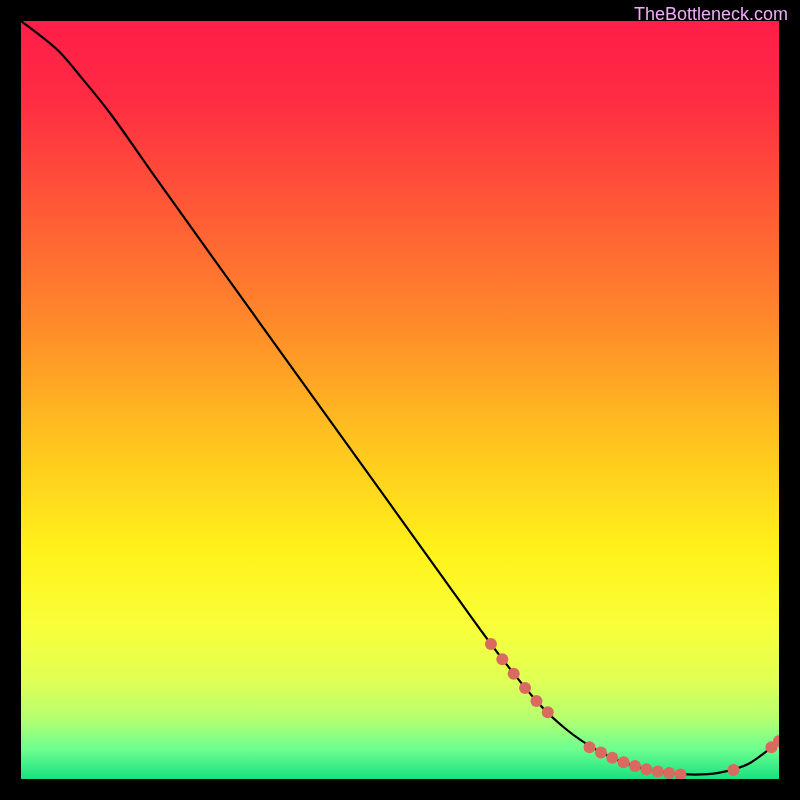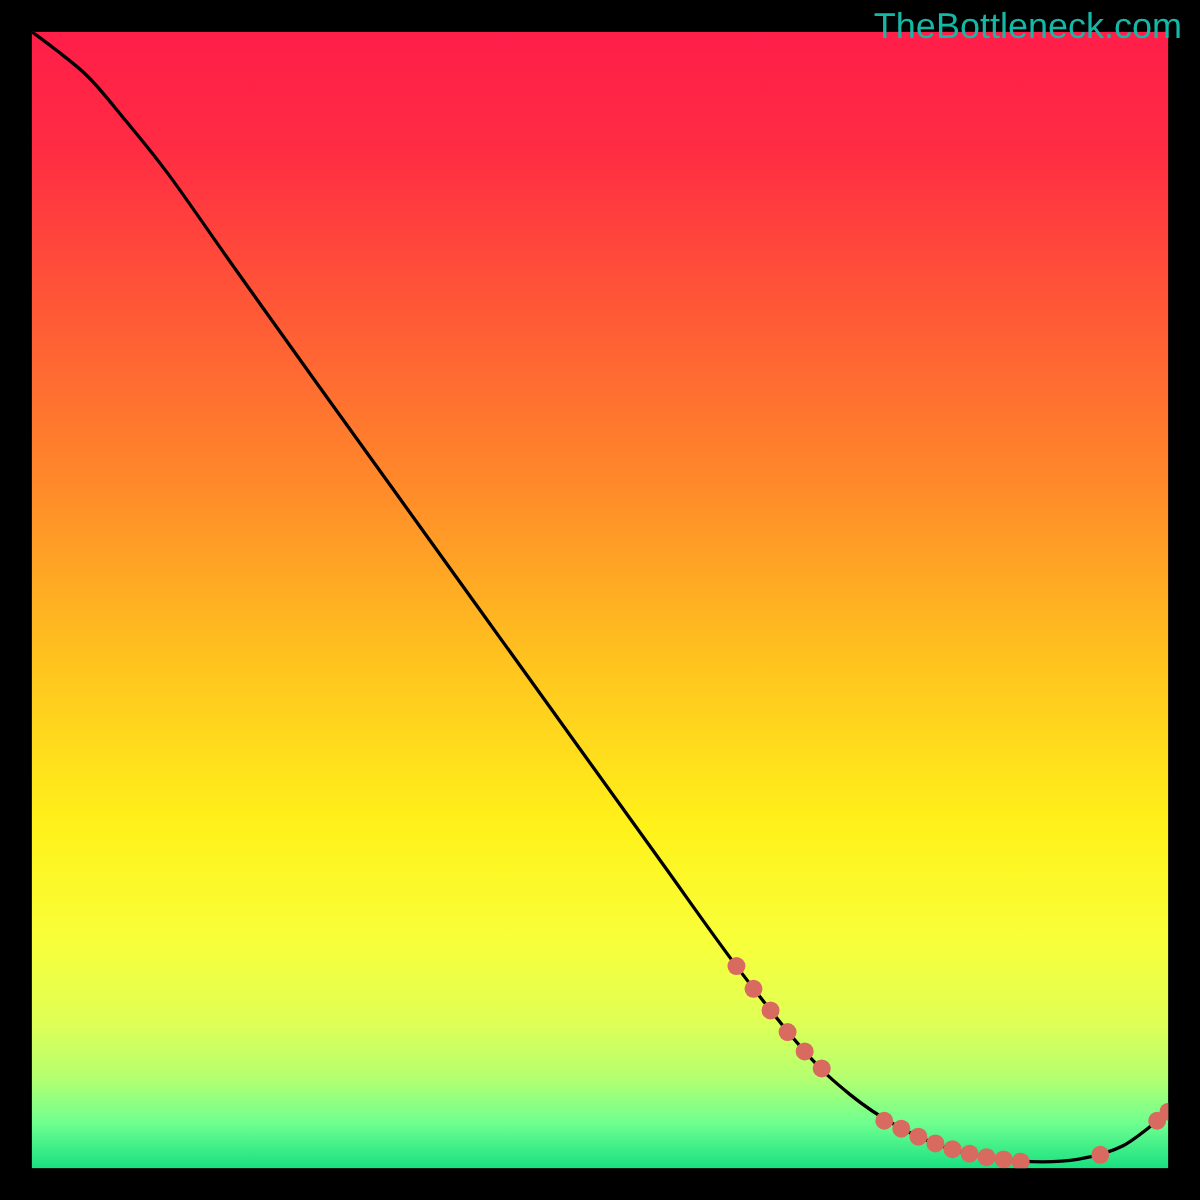--- a/index.html
+++ b/index.html
@@ -13,22 +13,22 @@
   .container {
     position: relative;
     width: 800px;
     height: 800px;
     background: #000;
   }
   .watermark {
     position: absolute;
     top: 4px;
     right: 12px;
-    color: #14b8a6;
-    font-size: 24px;
+    color: #f0abfc;
+    font-size: 18px;
     font-weight: 500;
     font-family: Arial, sans-serif;
     z-index: 5;
   }
   .plot-area {
     position: absolute;
     left: 21px;
     top: 21px;
     width: 758px;
     height: 758px;

